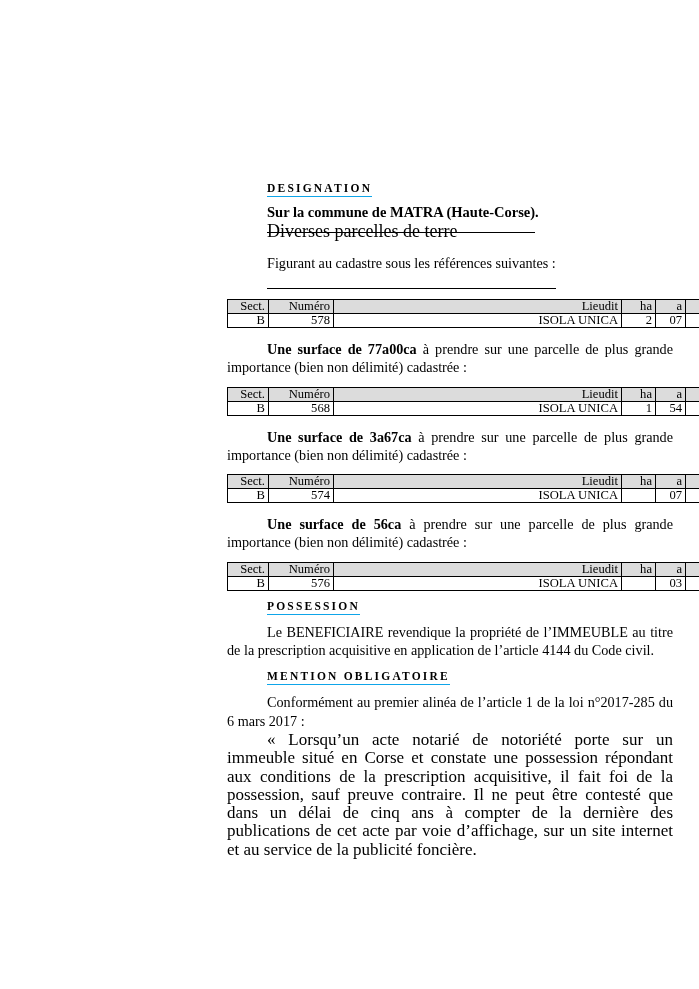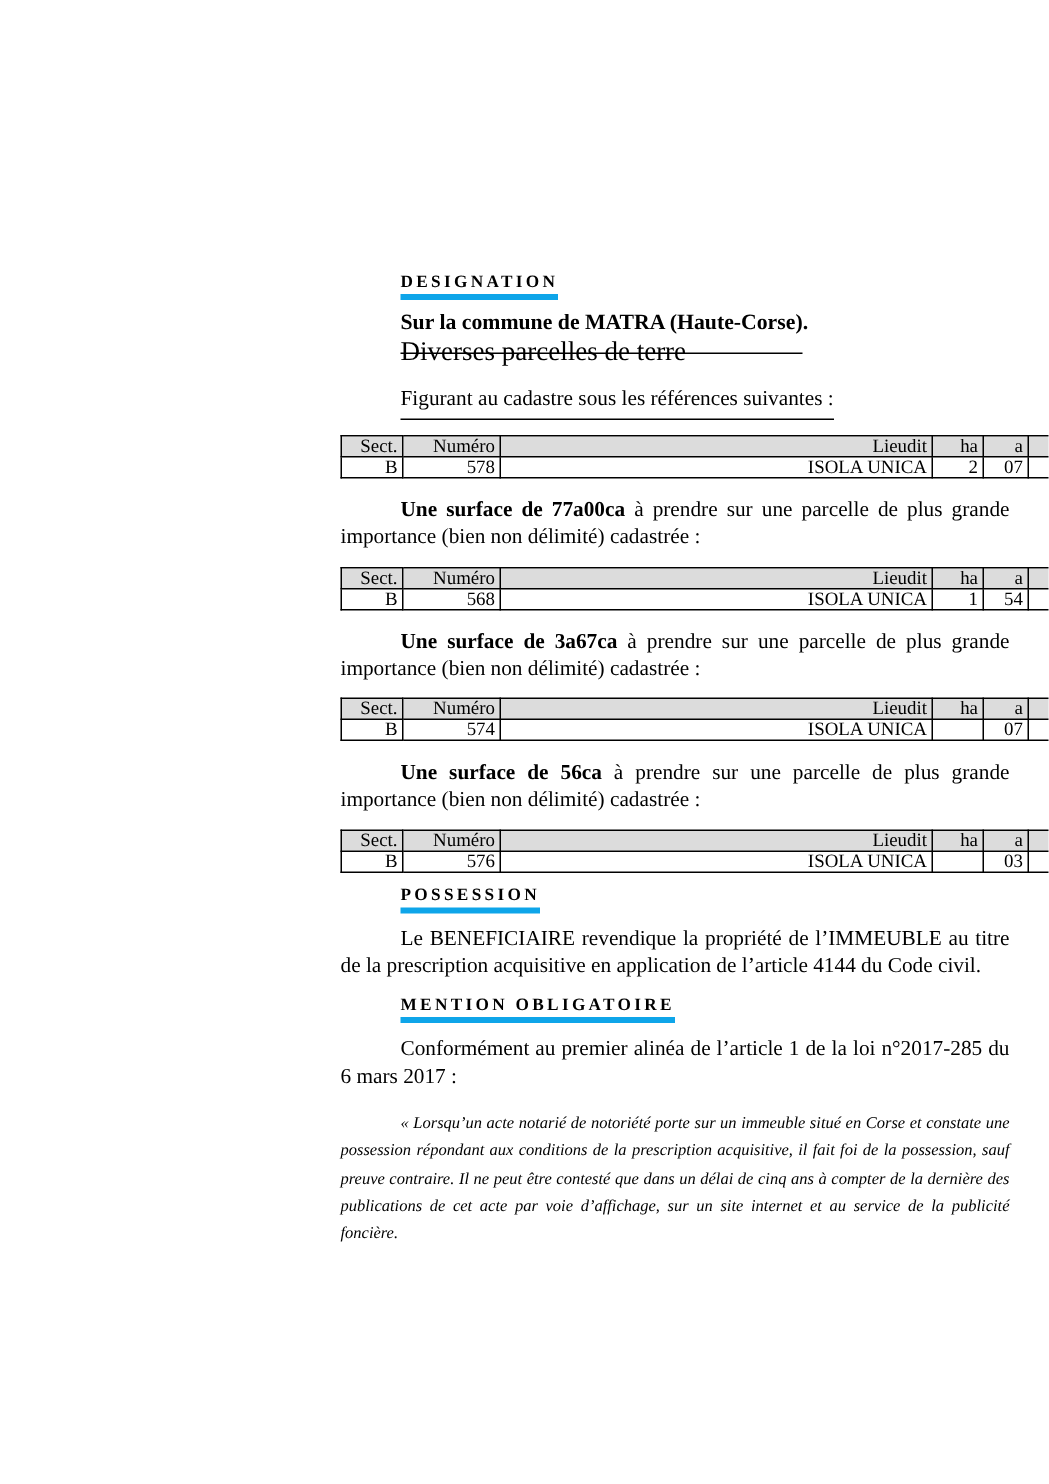--- a/index.html
+++ b/index.html
@@ -29,21 +29,21 @@
     width: 446px;
   }
 
   
   .heading {
     font-weight: bold;
     font-size: 11.5px;
     letter-spacing: 2.2px;
     margin-left: 40px;
     display: inline-block;
-    border-bottom: 4px solid #0ea5e9;
+    border-bottom: 1px solid #0ea5e9;
     padding-bottom: 0px;
     line-height: 15px;
   }
   .heading-wrap {
     line-height: 17px;
   }
 
   .commune {
     font-weight: bold;
     font-size: 14.5px;
@@ -62,21 +62,21 @@
     margin-left: 40px;
     line-height: 18px;
   }
 
   .figurant-wrap { margin-top: 14px; line-height: 18px; }
   .figurant {
     font-size: 14.2px;
     margin-left: 40px;
     display: inline-block;
     border-bottom: 1px solid #000;
-    padding-bottom: 4px;
+    padding-bottom: 16px;
   }
 
   
   table.cadastre {
     border-collapse: collapse;
     width: 446px;
     table-layout: fixed;
     margin-top: 10px;
     font-size: 12.6px;
   }
@@ -109,25 +109,24 @@
     text-align: justify;
     text-justify: inter-word;
     margin-top: 12px;
   }
   .para .ind { display: inline-block; width: 40px; }
   .para b { font-weight: bold; }
 
   .para-tight { margin-top: 8px; }
 
   .italic {
-    font-style: italic;
-    font-size: 11px;
+    font-size: 17px;
     line-height: 18.3px;
     text-align: justify;
-    margin-top: 13px;
+    margin-top: 1px;
   }
   .italic .ind { display: inline-block; width: 40px; }
   .italic .ind-wide { display: inline-block; width: 48px; }
 </style>
 </head>
 <body>
 
 <div class="page">
   <div class="content">
 

